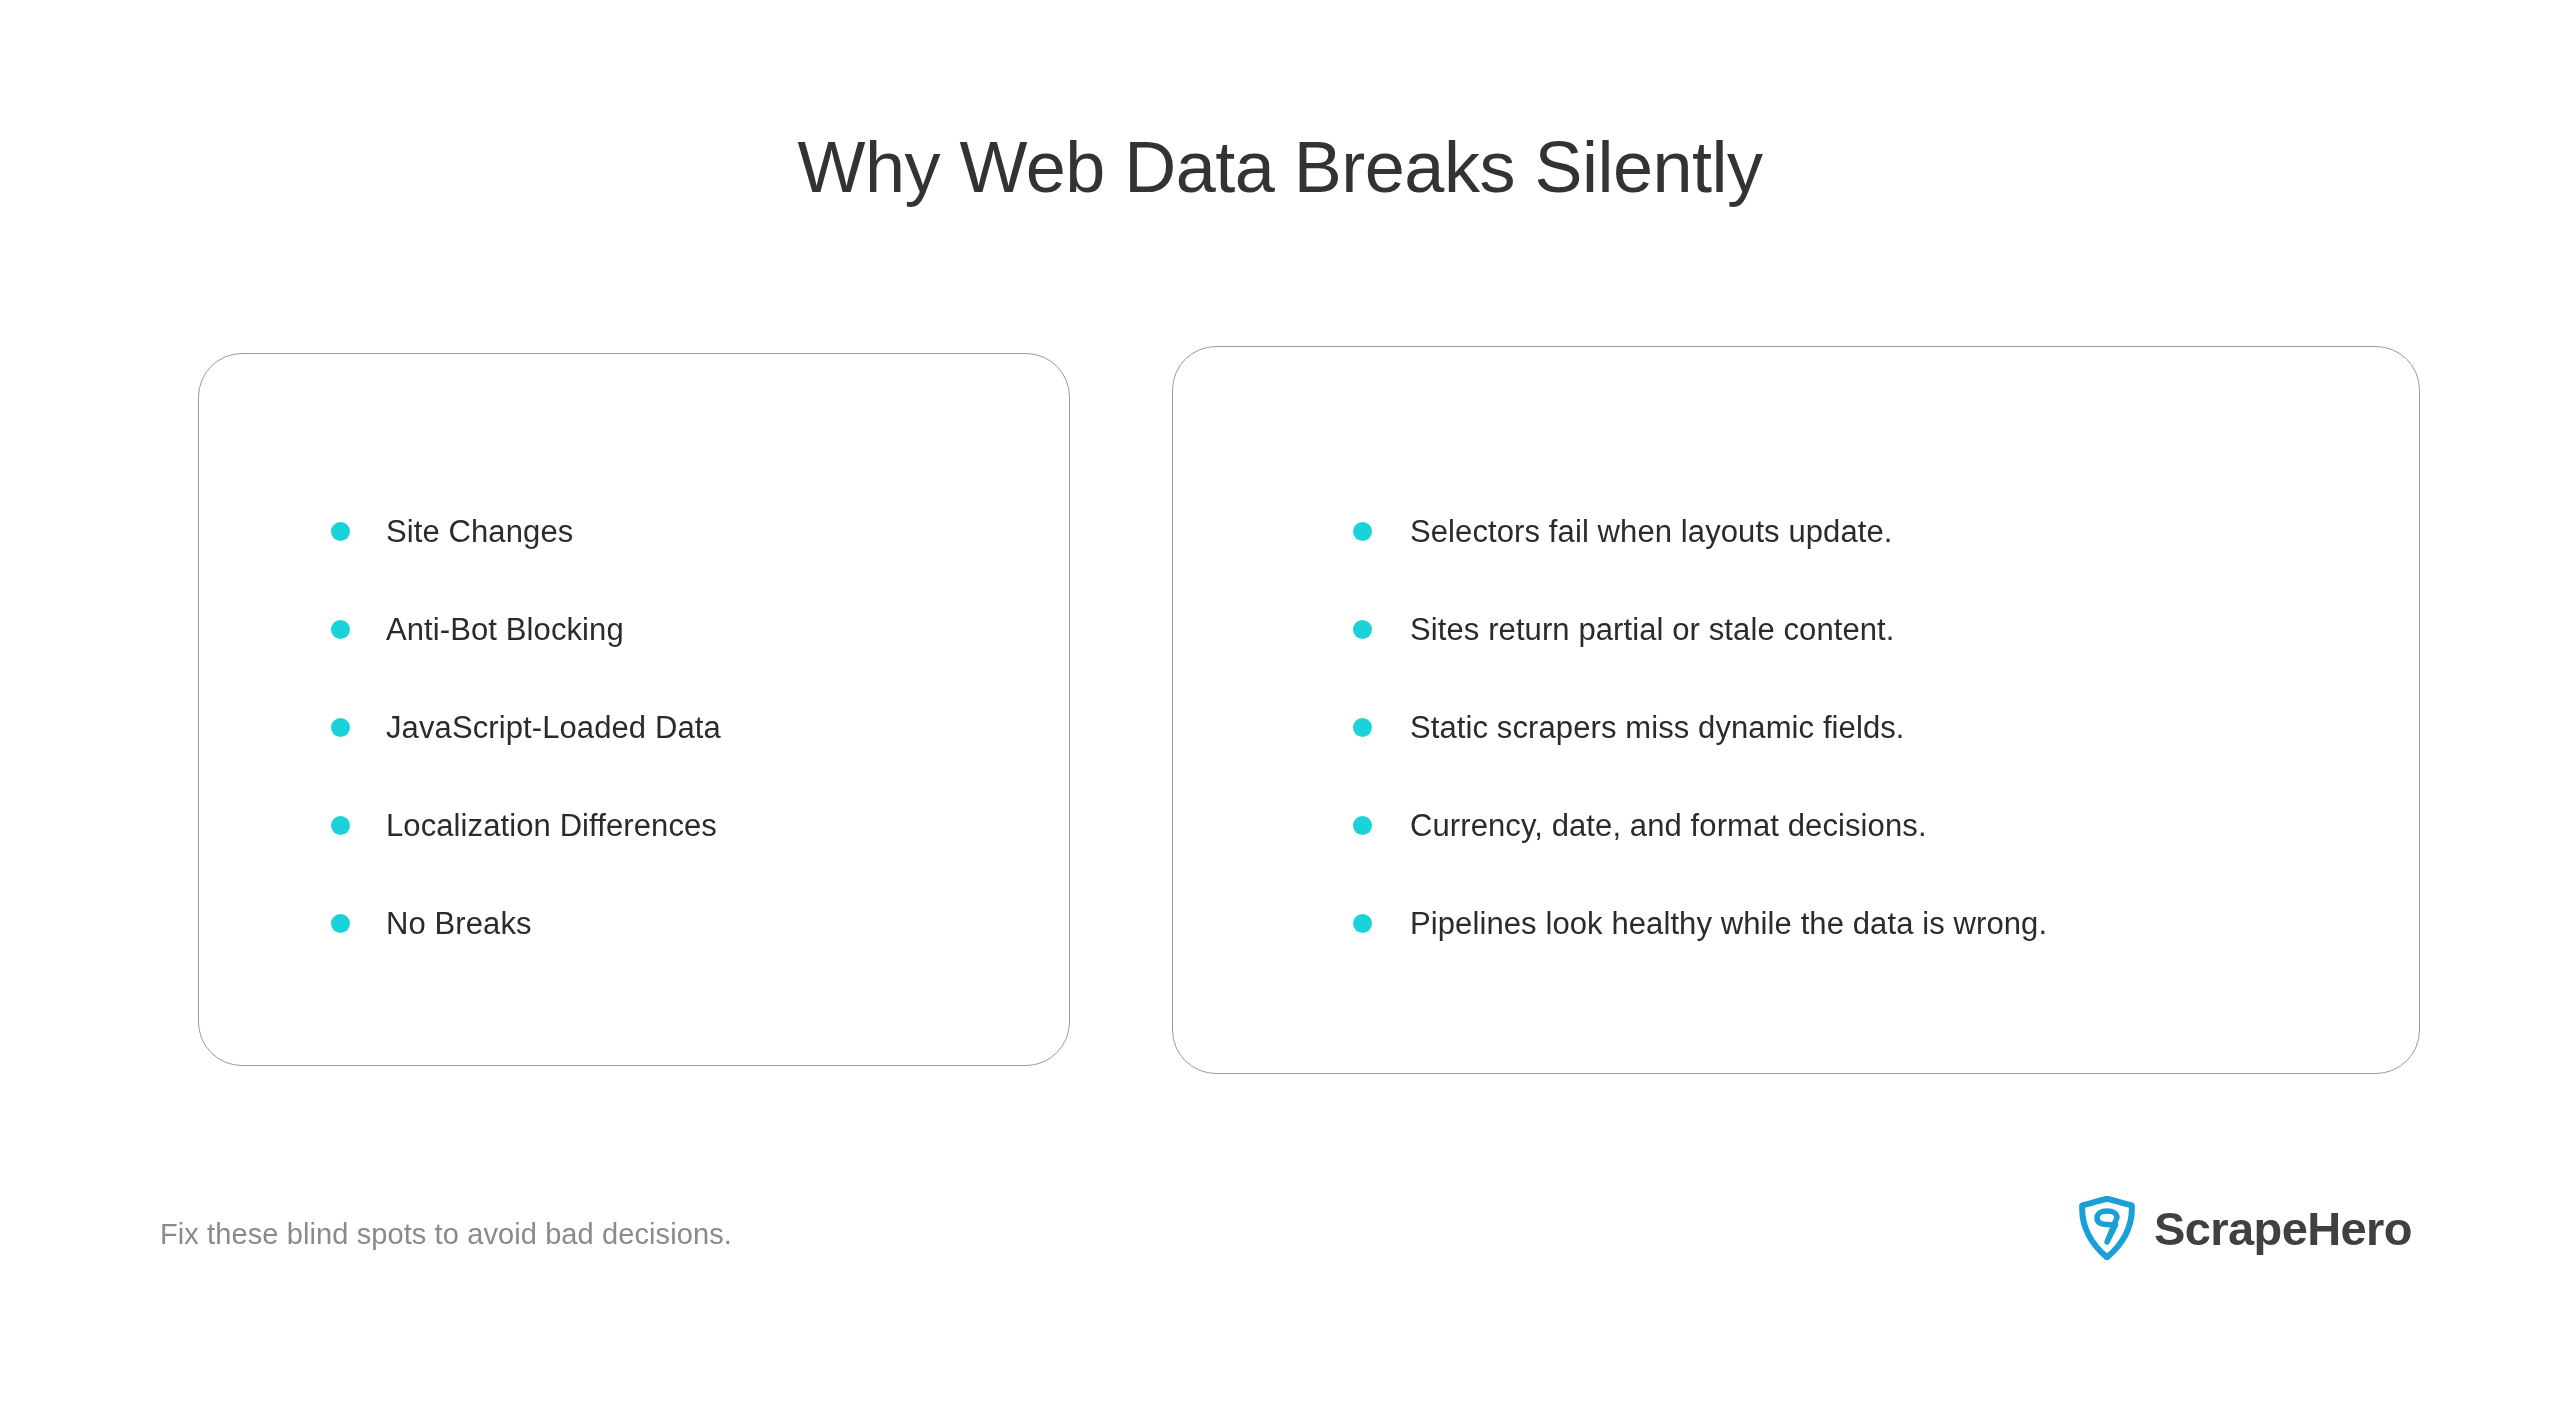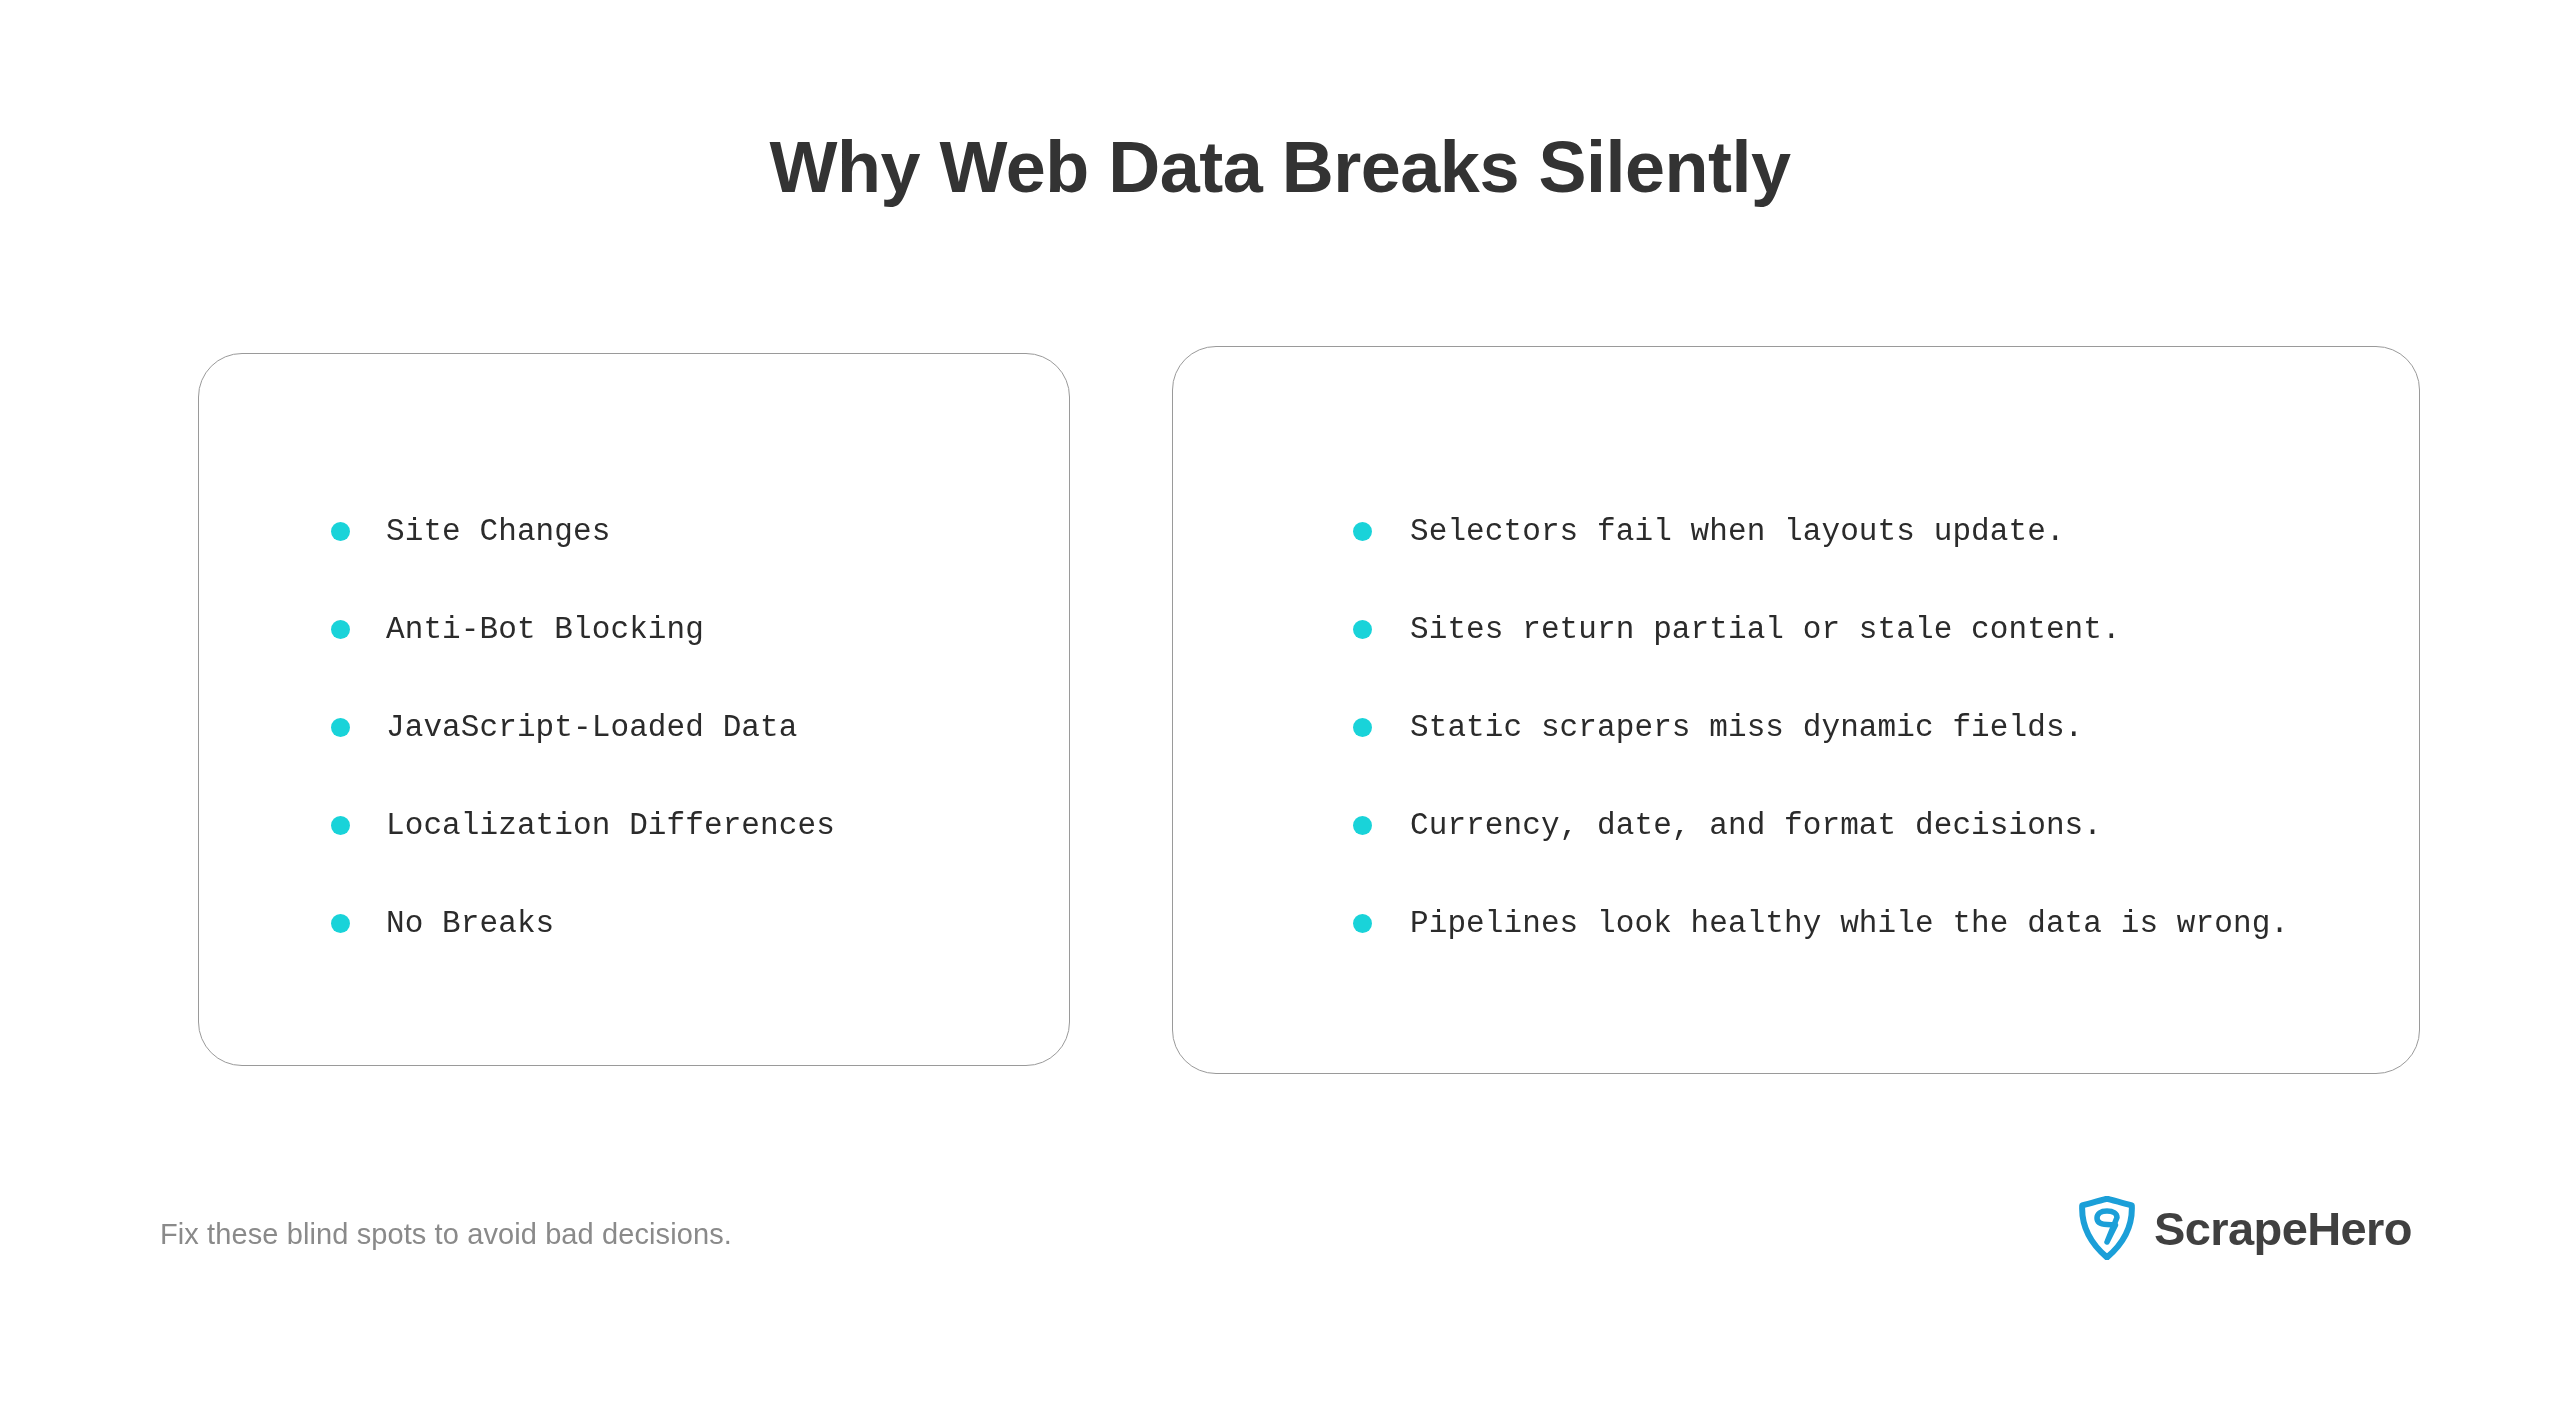--- a/index.html
+++ b/index.html
@@ -24,21 +24,21 @@
   }
 
   
   .title {
     position: absolute;
     left: 0;
     top: 128px;
     width: 2560px;
     text-align: center;
     font-size: 72px;
-    font-weight: 700;
+    font-weight: 400;
     letter-spacing: -0.5px;
     color: #333333;
     line-height: 1.1;
     white-space: nowrap;
   }
 
   
   .card {
     position: absolute;
     background: #ffffff;
@@ -58,21 +58,20 @@
     width: 1248px;
     height: 728px;
   }
 
   
   .bullet-list {
     position: absolute;
     margin: 0;
     padding: 0;
     list-style: none;
-    font-family: Liberation Mono, monospace;
   }
   .list-left  { left: 132px; top: 128px; }
   .list-right { left: 180px; top: 135px; }
 
   .bullet-item {
     display: flex;
     align-items: center;
     height: 98px;
     white-space: nowrap;
   }

